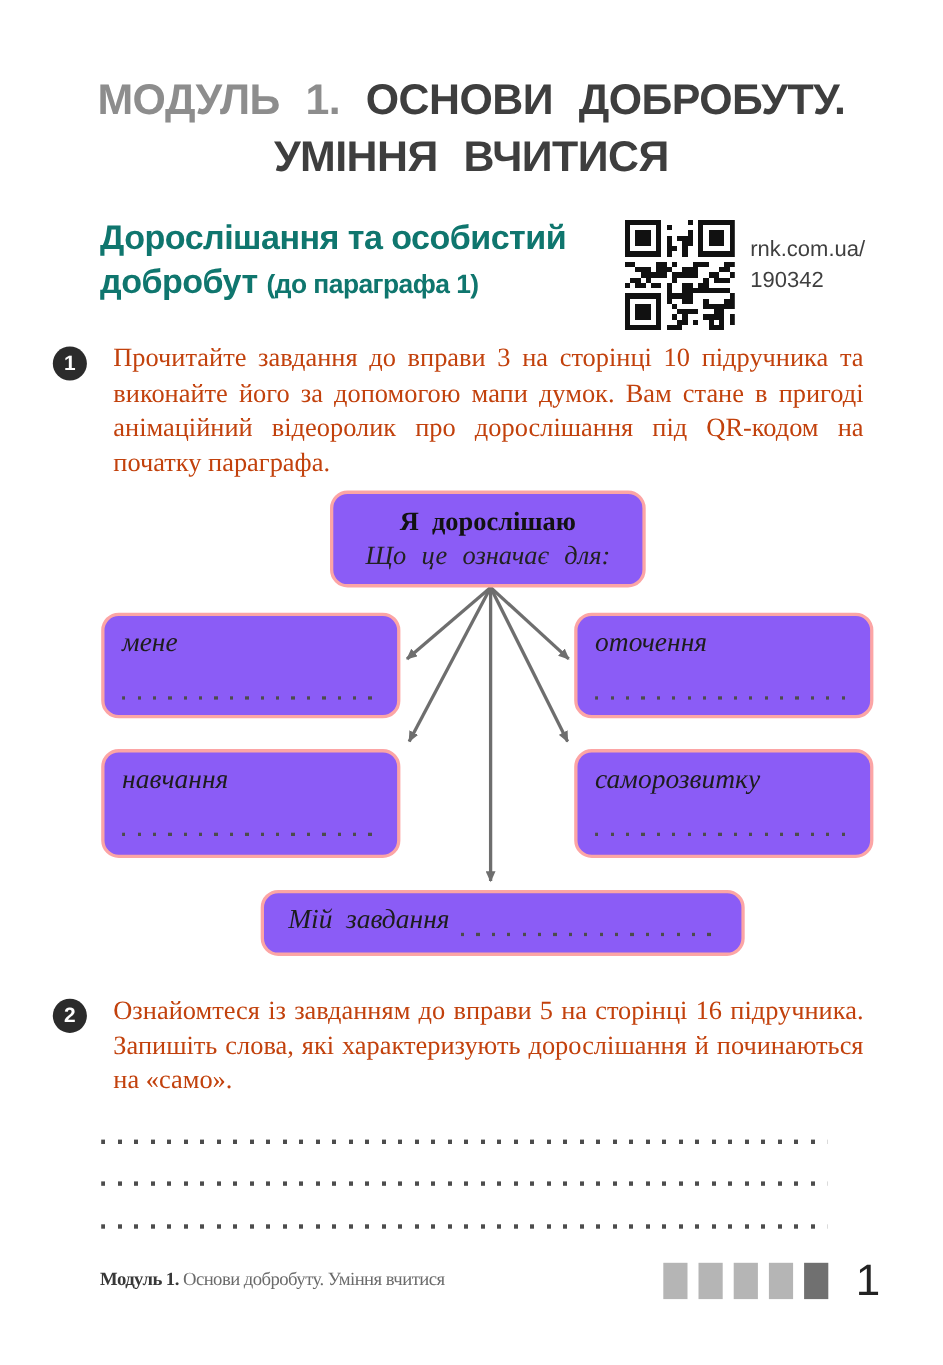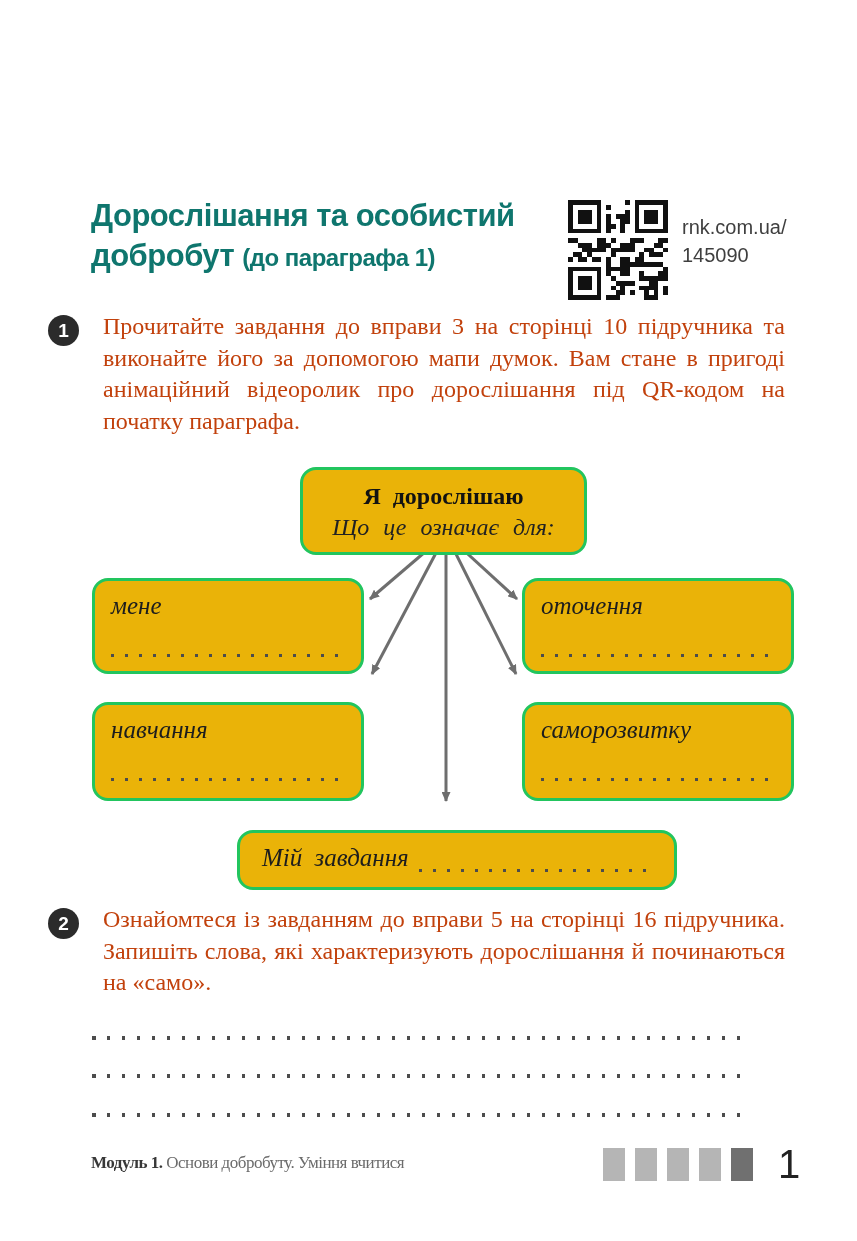--- a/index.html
+++ b/index.html
@@ -42,22 +42,22 @@
     background:#2b2b2b; color:#ffffff; font-family:"Liberation Sans", sans-serif;
     font-weight:700; font-size:19px; display:flex; align-items:center; justify-content:center;
   }
   .ex-text {
     margin-left:55px; width:682px; font-size:24px; line-height:31.5px;
     text-align:justify; color:#c2410c; hyphens:auto;
   }
 
   
   .dbox {
-    position:absolute; background:#eab308; border:3px solid #22c55e;
-    border-radius:16px; box-sizing:border-box;margin-top:21px;
+    position:absolute; background:#8b5cf6; border:3px solid #fca5a5;
+    border-radius:16px; box-sizing:border-box;
   }
   .box-root { left:300px; top:446px; width:287px; height:88px; text-align:center; padding-top:13px; }
   .root-title { font-weight:700; font-size:24px; word-spacing:6px; color:#121212; }
   .root-sub  { font-style:italic; font-size:24px; word-spacing:8px; color:#222; margin-top:4px; }
 
   .branch { padding:11px 16px 0 16px; }
   .box-mene  { left:92px;  top:557px; width:272px; height:96px; }
   .box-otoch { left:522px; top:557px; width:272px; height:96px; }
   .box-navch { left:92px;  top:681px; width:272px; height:99px; }
   .box-samo  { left:522px; top:681px; width:272px; height:99px; }
@@ -100,20 +100,24 @@
   .page-number {
     position:absolute; left:778px; top:1142px;
     font-family:"Liberation Sans", sans-serif; font-size:40px; color:#222;
   }
 </style>
 </head>
 <body>
 
 <div class="page">
 
+  <div class="module-title">
+    <div><span class="gray">МОДУЛЬ 1.</span> <span>ОСНОВИ ДОБРОБУТУ.</span></div>
+    <div>УМІННЯ ВЧИТИСЯ</div>
+  </div>
 
   <div class="section-heading">
     <span>Дорослішання та особистий добробут</span>
     <span class="note">(до параграфа 1)</span>
   </div>
 
   <div class="qr-box">
     <svg id="qr-svg" viewBox="0 0 21 21" shape-rendering="crispEdges">
         <rect x="0" y="0" width="21" height="21" fill="#fff"></rect>
         <rect x="12" y="0" width="1" height="1" fill="#111"></rect>
@@ -243,21 +247,21 @@
         <rect x="14" y="0" width="7" height="7" fill="#111"></rect>
         <rect x="15" y="1" width="5" height="5" fill="#fff"></rect>
         <rect x="16" y="2" width="3" height="3" fill="#111"></rect>
         <rect x="0" y="14" width="7" height="7" fill="#111"></rect>
         <rect x="1" y="15" width="5" height="5" fill="#fff"></rect>
         <rect x="2" y="16" width="3" height="3" fill="#111"></rect>
       </svg>
   </div>
   <div class="qr-url">
     <div>rnk.com.ua/</div>
-    <div>145090</div>
+    <div>190342</div>
   </div>
 
   <div class="exercise ex1">
     <div class="ex-badge">1</div>
     <div class="ex-text" lang="uk">Прочитайте завдання до вправи 3 на сторінці 10 підручника та виконайте його за допомогою мапи думок. Вам стане в пригоді анімаційний відеоролик про дорослішання під QR-кодом на початку параграфа.</div>
   </div>
 
   <svg class="diagram-arrows" viewBox="0 0 857 1241">
     <defs>
       <marker id="ah" markerWidth="11" markerHeight="9" refX="9" refY="4.5" orient="auto" markerUnits="userSpaceOnUse">

